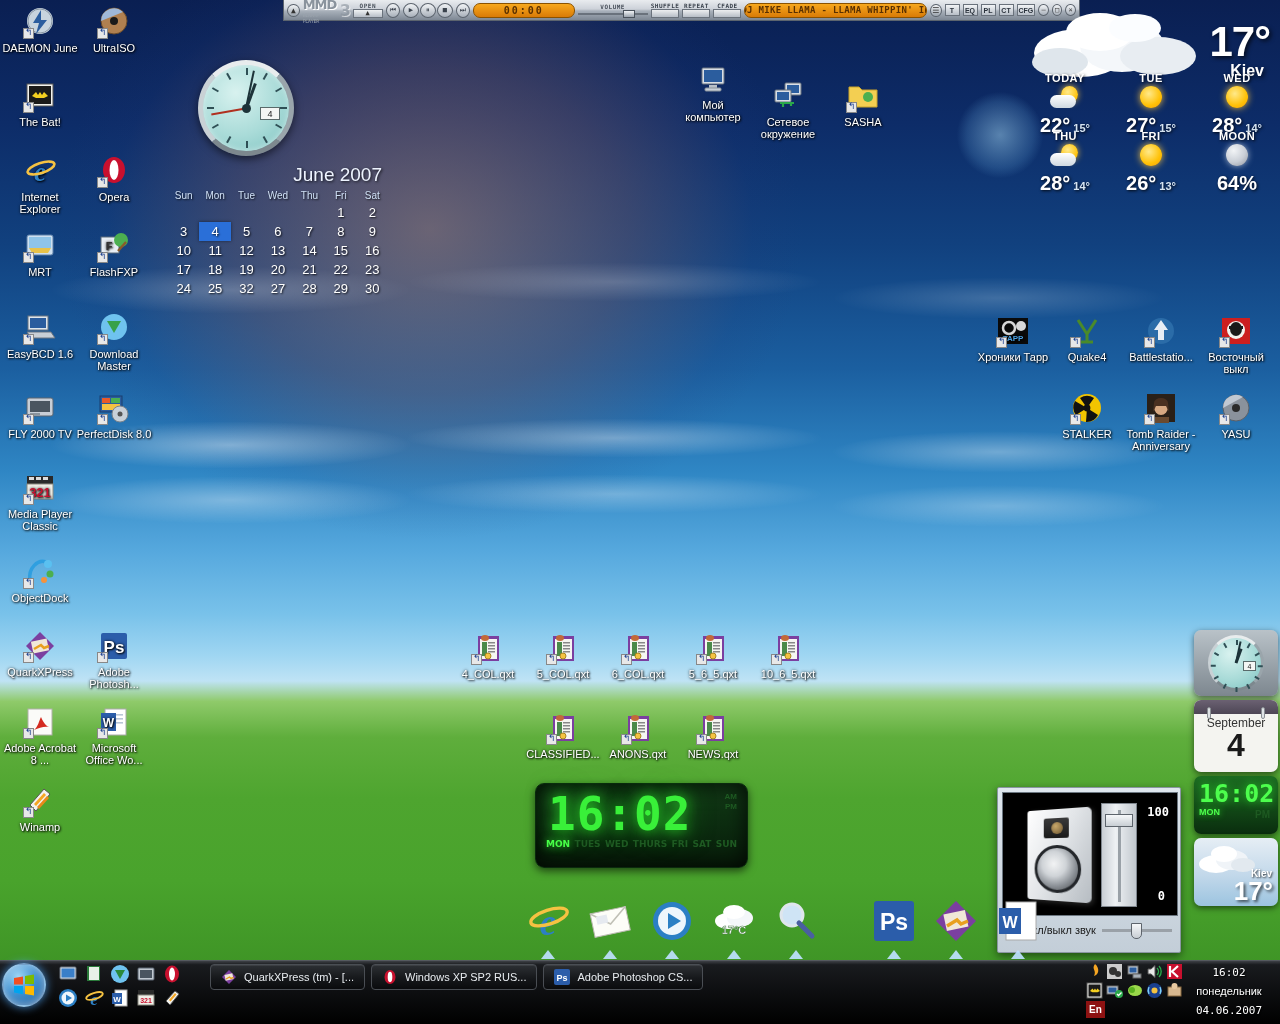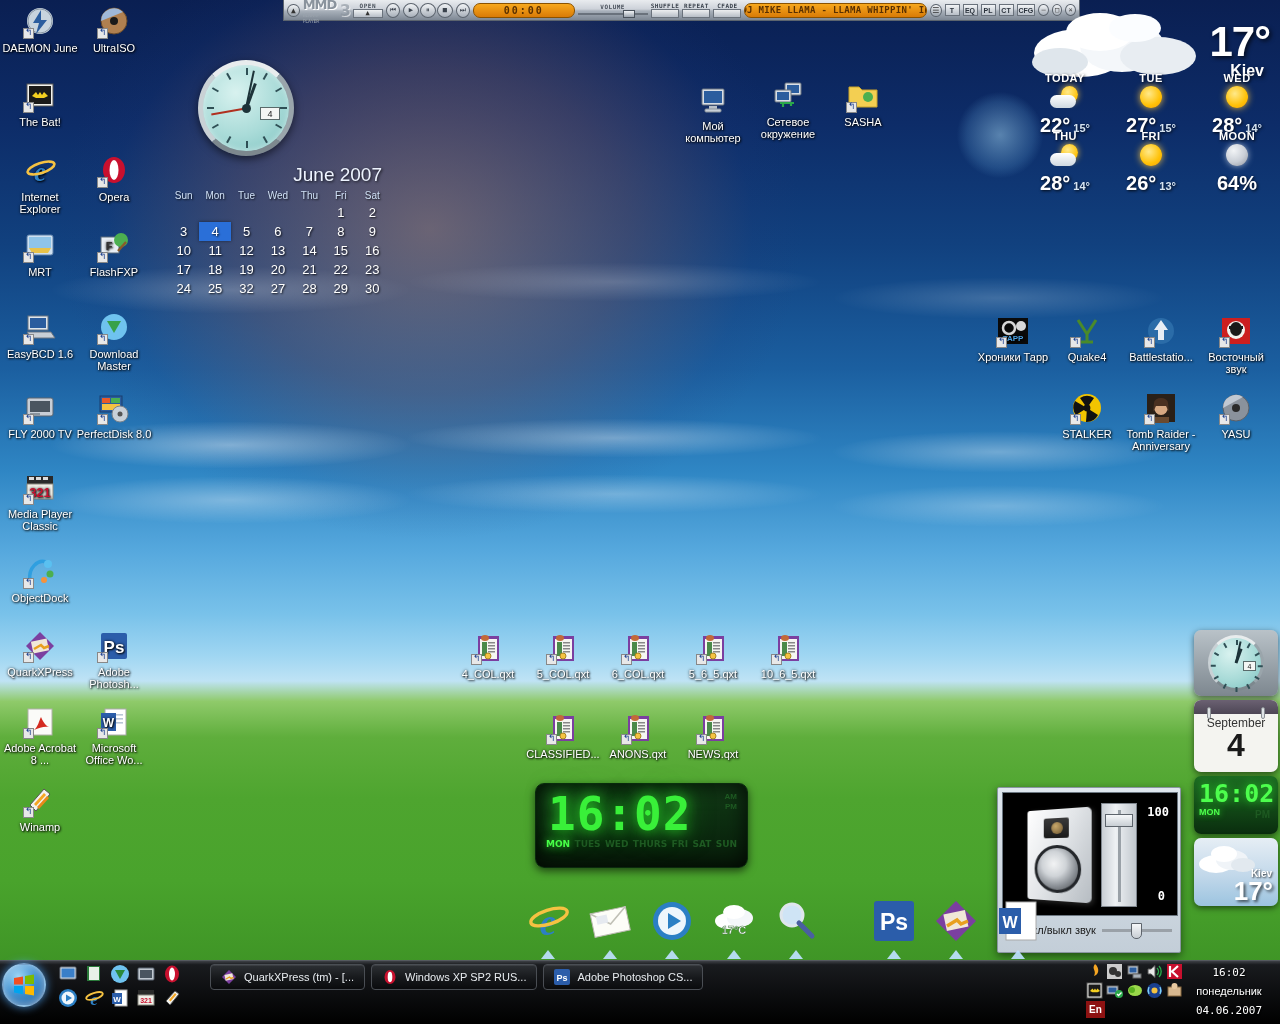--- a/index.html
+++ b/index.html
@@ -875,21 +875,21 @@
       <svg viewBox="0 0 32 32" width="32" height="32">
           <path d="M6 20 L20 4 L26 9 L12 26z" fill="#f2f2ee" stroke="#555"></path>
           <path d="M10 19 L20 8 l2 2 -10 11z" fill="#f5a623"></path>
           <path d="M13 22 L23 11 l2 2 -10 11z" fill="#e8891a"></path>
         </svg>
       <span class="shortcut-arrow"></span>
     </div>
     <span class="lbl">Winamp</span>
   </div>
 
-  <div class="dicon" style="left:675px;top:84px;width:76px">
+  <div class="dicon" style="left:675px;top:63px;width:76px">
     <div class="gfx">
       <svg viewBox="0 0 32 32" width="32" height="32">
           <rect x="5" y="5" width="22" height="16" rx="1" fill="#d8dee6" stroke="#6a7480"></rect>
           <rect x="7" y="7" width="18" height="12" fill="#2b5d9e"></rect>
           <rect x="12" y="22" width="8" height="3" fill="#b8c0c8"></rect>
           <rect x="8" y="25" width="16" height="3" rx="1" fill="#c8d0d8" stroke="#8a939c"></rect>
         </svg>
     </div>
     <span class="lbl">Мой компьютер</span>
   </div>
@@ -950,21 +950,21 @@
   <div class="dicon" style="left:1198px;top:315px">
     <div class="gfx">
       <svg viewBox="0 0 32 32" width="32" height="32">
           <rect x="2" y="3" width="28" height="26" fill="#cc1f1f"></rect>
           <circle cx="16" cy="15" r="9" fill="#f2f2ee"></circle>
           <ellipse cx="16" cy="14" rx="6" ry="7" fill="#1a1a1a"></ellipse>
           <rect x="9" y="11" width="14" height="3" fill="#1a1a1a"></rect>
         </svg>
       <span class="shortcut-arrow"></span>
     </div>
-    <span class="lbl">Восточный звук</span>
+    <span class="lbl">Восточный выкл</span>
   </div>
   <div class="dicon" style="left:1049px;top:392px">
     <div class="gfx">
       <svg viewBox="0 0 32 32" width="32" height="32">
           <circle cx="16" cy="16" r="14" fill="#f2c400"></circle>
           <circle cx="16" cy="16" r="3.4" fill="#111"></circle>
           <path d="M16 16 L9 6 a13 13 0 0 1 14 0z" fill="#111"></path>
           <path d="M16 16 L5 23 a13 13 0 0 1-1-14z" fill="#111"></path>
           <path d="M16 16 L27 23 a13 13 0 0 1-12 7z" fill="#111"></path>
         </svg>

